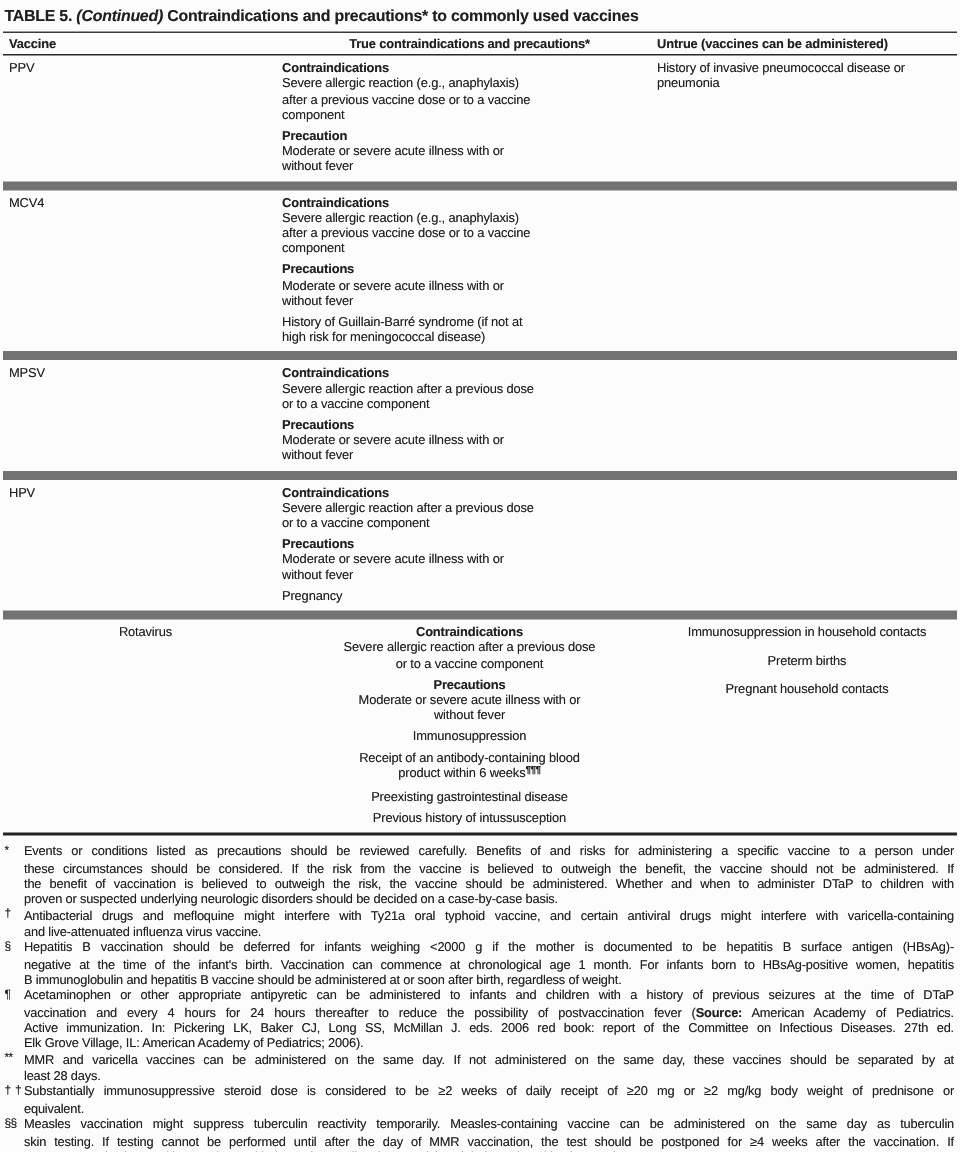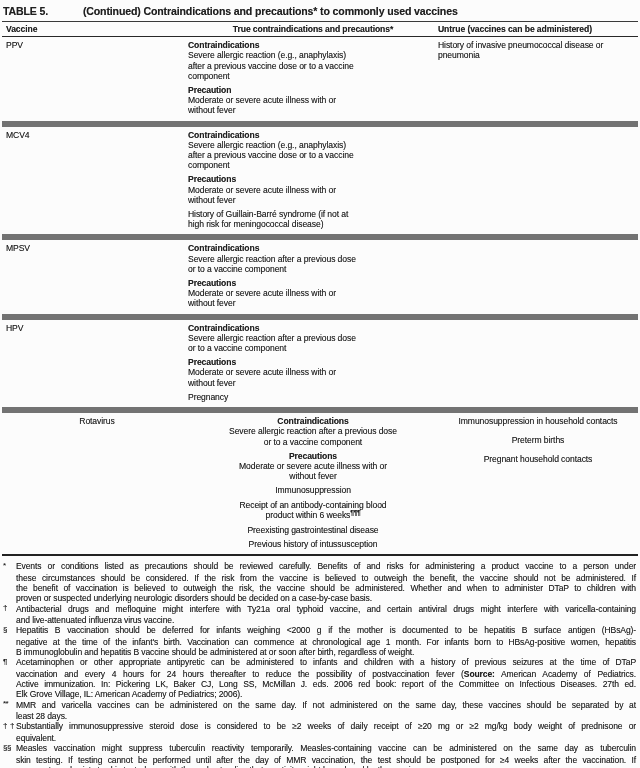--- a/index.html
+++ b/index.html
@@ -4,21 +4,21 @@
 <style>
   html,body{margin:0;padding:0;}
   body{
     width:640px;height:768px;background:#fcfcfc;
     font-family:"Liberation Sans","DejaVu Sans",sans-serif;
     color:#202020;letter-spacing:-0.1px;
     -webkit-font-smoothing:antialiased;
   }
   .page{box-sizing:border-box;width:640px;padding:3px 2px 0 2px;text-shadow:0 0 0.3px rgba(32,32,32,0.45);}
   .title{font-size:10.6px;font-weight:bold;line-height:12px;padding:2px 0 4px 1px;letter-spacing:-0.15px;}
-  .title .i{margin-left:32px;}
+  .title .i{font-style:italic;}
   .hr{border-top:1px solid #3a3a3a;}
   .grid{display:grid;grid-template-columns:184px 250px 1fr;}
   .header-row{font-weight:bold;font-size:8.6px;line-height:10.2px;padding:2px 0 2px 2px;border-bottom:1.8px solid #282828;}
   .header-row .c2{text-align:center;}
   .row{font-size:8.6px;line-height:10.2px;padding:3px 0 5px 2px;border-bottom:6px solid #737373;}
   .row.last{border-bottom:2px solid #222;text-align:center;}
   .c1{padding-left:2px;}
   .blk{margin-bottom:4px;}
   .blk:last-child{margin-bottom:0;}
   .c3 .blk{margin-bottom:8.5px;}
@@ -164,21 +164,21 @@
         </div>
       <div class="blk">
           <div class="bt">Pregnant household contacts</div>
         </div>
     </div>
   </div>
 
   <div class="footnotes">
 
     <div class="fn">
-      <div class="j"><span class="sym">*</span><span>Events or conditions listed as precautions should be reviewed carefully. Benefits of and risks for administering a product vaccine to a person under</span></div>
+      <div class="j"><span class="sym">*</span><span>Events or conditions listed as precautions should be reviewed carefully. Benefits of and risks for administering a specific vaccine to a person under</span></div>
       <div class="j ind">these circumstances should be considered. If the risk from the vaccine is believed to outweigh the benefit, the vaccine should not be administered. If</div>
       <div class="j ind">the benefit of vaccination is believed to outweigh the risk, the vaccine should be administered. Whether and when to administer DTaP to children with</div>
       <div class="ind">proven or suspected underlying neurologic disorders should be decided on a case-by-case basis.</div>
     </div>
 
     <div class="fn">
       <div class="j"><span class="sym">†</span><span>Antibacterial drugs and mefloquine might interfere with Ty21a oral typhoid vaccine, and certain antiviral drugs might interfere with varicella-containing</span></div>
       <div class="ind">and live-attenuated influenza virus vaccine.</div>
     </div>
 

